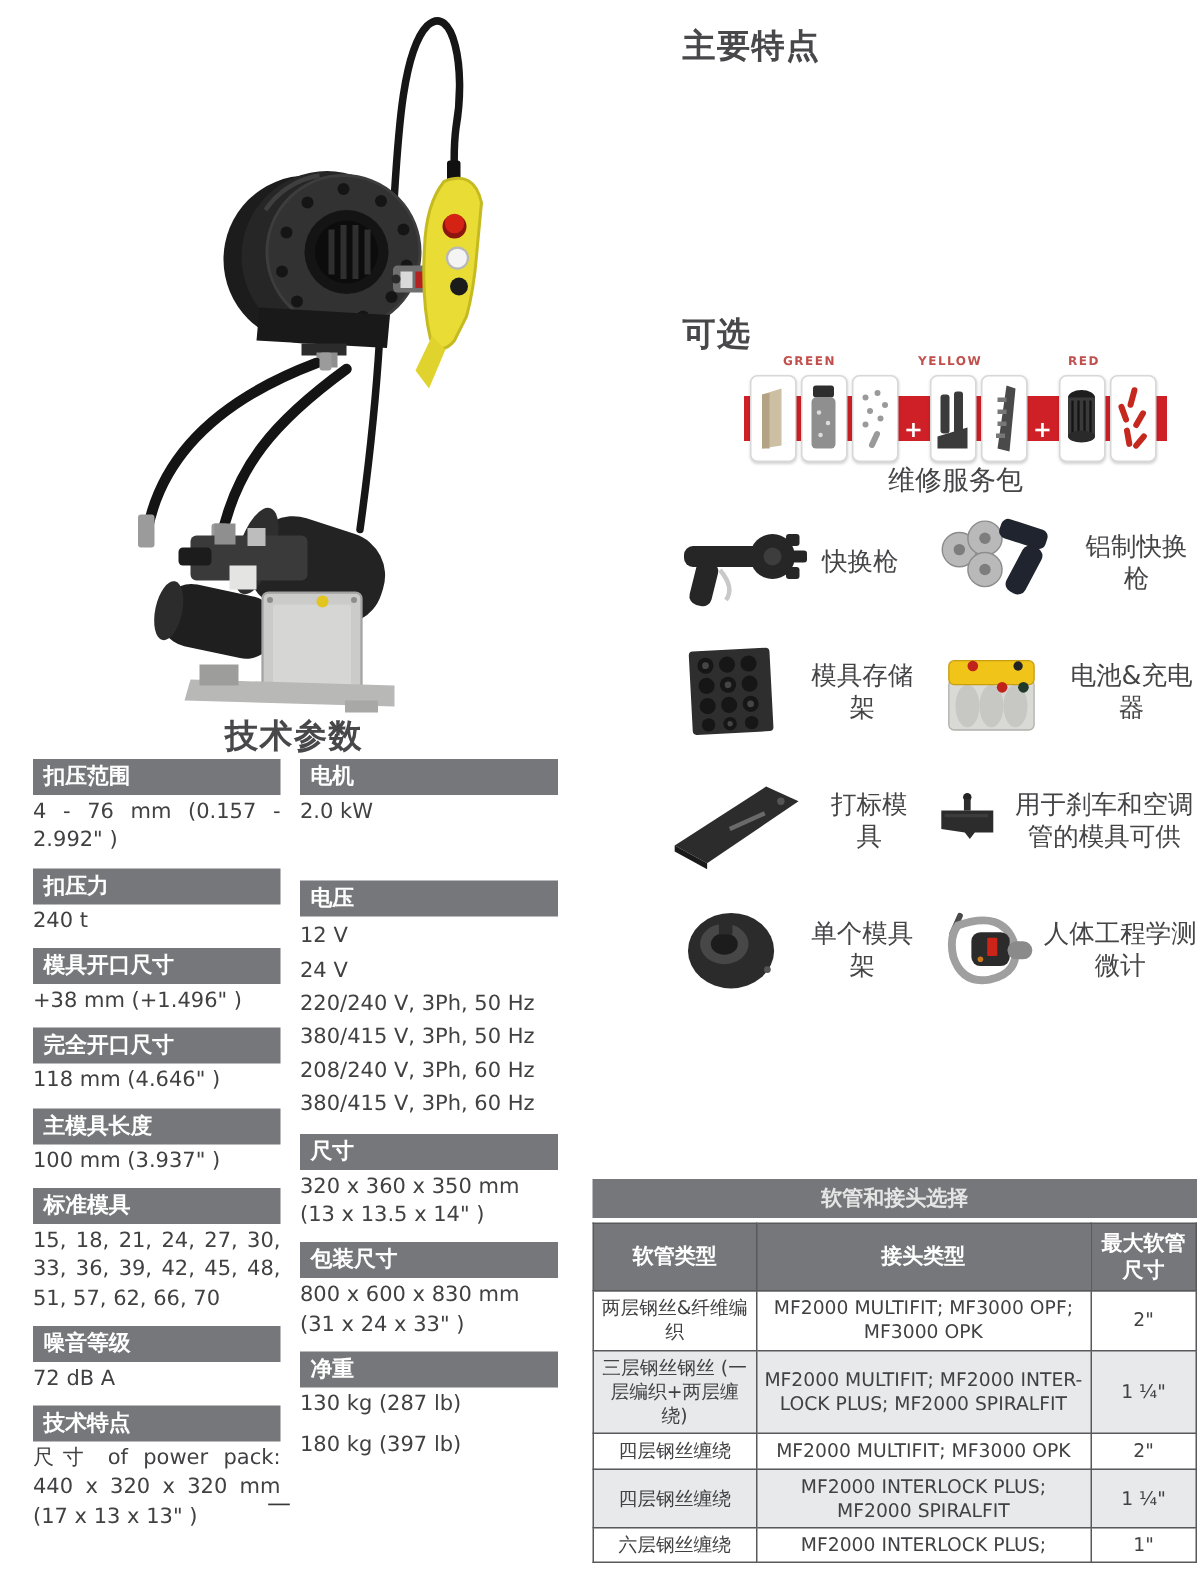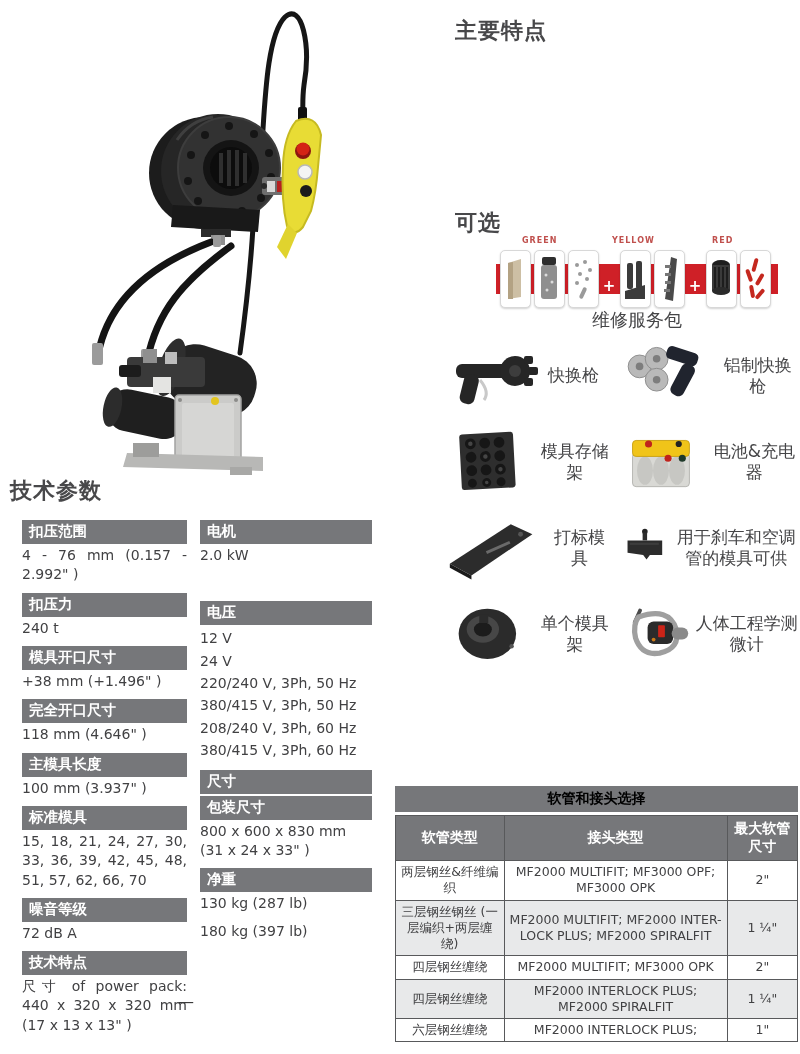--- a/index.html
+++ b/index.html
@@ -26,33 +26,33 @@
   .pack-plus { width:18px; text-align:center; color:#fff; font-weight:bold; font-size:15px; margin-top:14px; }
   .pack-caption { position:absolute; left:0; top:72px; width:282px; text-align:center; font-size:18px; color:#454547; }
 
   #accessories { left:438px; top:338px; width:360px; display:grid; grid-template-columns:175px 185px; grid-row-gap:14px; }
   .acc-cell { display:flex; flex-direction:row; align-items:center; }
   .acc-img { width:110px; height:72px; }
   .acc-label { margin-top:4px; font-size:17px; color:#454547; text-align:center; line-height:1.25; }
 
   
   #specs { left:10px; top:476px; width:372px; }
-  #specs .big-title { margin-bottom:14px; }
+  #specs .big-title { margin-bottom:0;text-align:center; }
   .spec-cols { display:flex; margin-left:12px; }
   .spec-col-left  { width:165px; margin-right:13px; }
   .spec-col-right { width:172px; }
   .spec-bar { background:#76777a; color:#ffffff; font-weight:bold; font-size:14.5px;
     padding:2px 7px 3px 7px; margin-bottom:2px; }
   .spec-val { font-size:14px; color:#414143; line-height:1.38; margin-bottom:8px; white-space:pre-line; }
   .spec-col-left .spec-val { text-align:justify; }
   .gap-after { margin-bottom:36px; }
 
   
   #hose-table { left:395px; top:786px; width:403px; }
-  .table-title { background:#76777a; color:#000000; font-weight:bold; font-size:14px;
+  .table-title { background:#76777a; color:#e5e5e5; font-weight:bold; font-size:14px;
     text-align:center; padding:4px 0; margin-bottom:3px; }
   table { width:100%; border-collapse:collapse; }
   th { background:#76777a; color:#fff; font-weight:bold; font-size:14px; padding:4px 2px; }
   td { font-size:12.5px; color:#414143; text-align:center; padding:3px 4px; line-height:1.3; }
   th,td { border:1px solid #58595b; }
   tr.alt td { background:#e8e9ea; }
   .col-hose { width:27%; } .col-fit { width:55.5%; } .col-max { width:17.5%; }
 
   #divider-dash { left:178px; top:992px; font-size:16px; color:#3a3a3a; }
 </style>
@@ -392,20 +392,21 @@
         <div class="spec-bar">电机</div>
         <div class="spec-val gap-after">2.0 kW</div>
         <div class="spec-bar">电压</div>
         <div class="spec-val" style="line-height:1.6">12 V
 24 V
 220/240 V, 3Ph, 50 Hz
 380/415 V, 3Ph, 50 Hz
 208/240 V, 3Ph, 60 Hz
 380/415 V, 3Ph, 60 Hz</div>
         <div class="spec-bar">尺寸</div>
+        <div class="spec-val">320 x 360 x 350 mm (13 x 13.5 x 14" )</div>
         <div class="spec-bar">包装尺寸</div>
         <div class="spec-val">800 x 600 x 830 mm (31 x 24 x 33" )</div>
         <div class="spec-bar">净重</div>
         <div class="spec-val">130 kg (287 lb)</div>
         <div class="spec-val">180 kg (397 lb)</div>
       </div>
     </div>
   </div>
 
   <div class="abs" id="hose-table">

